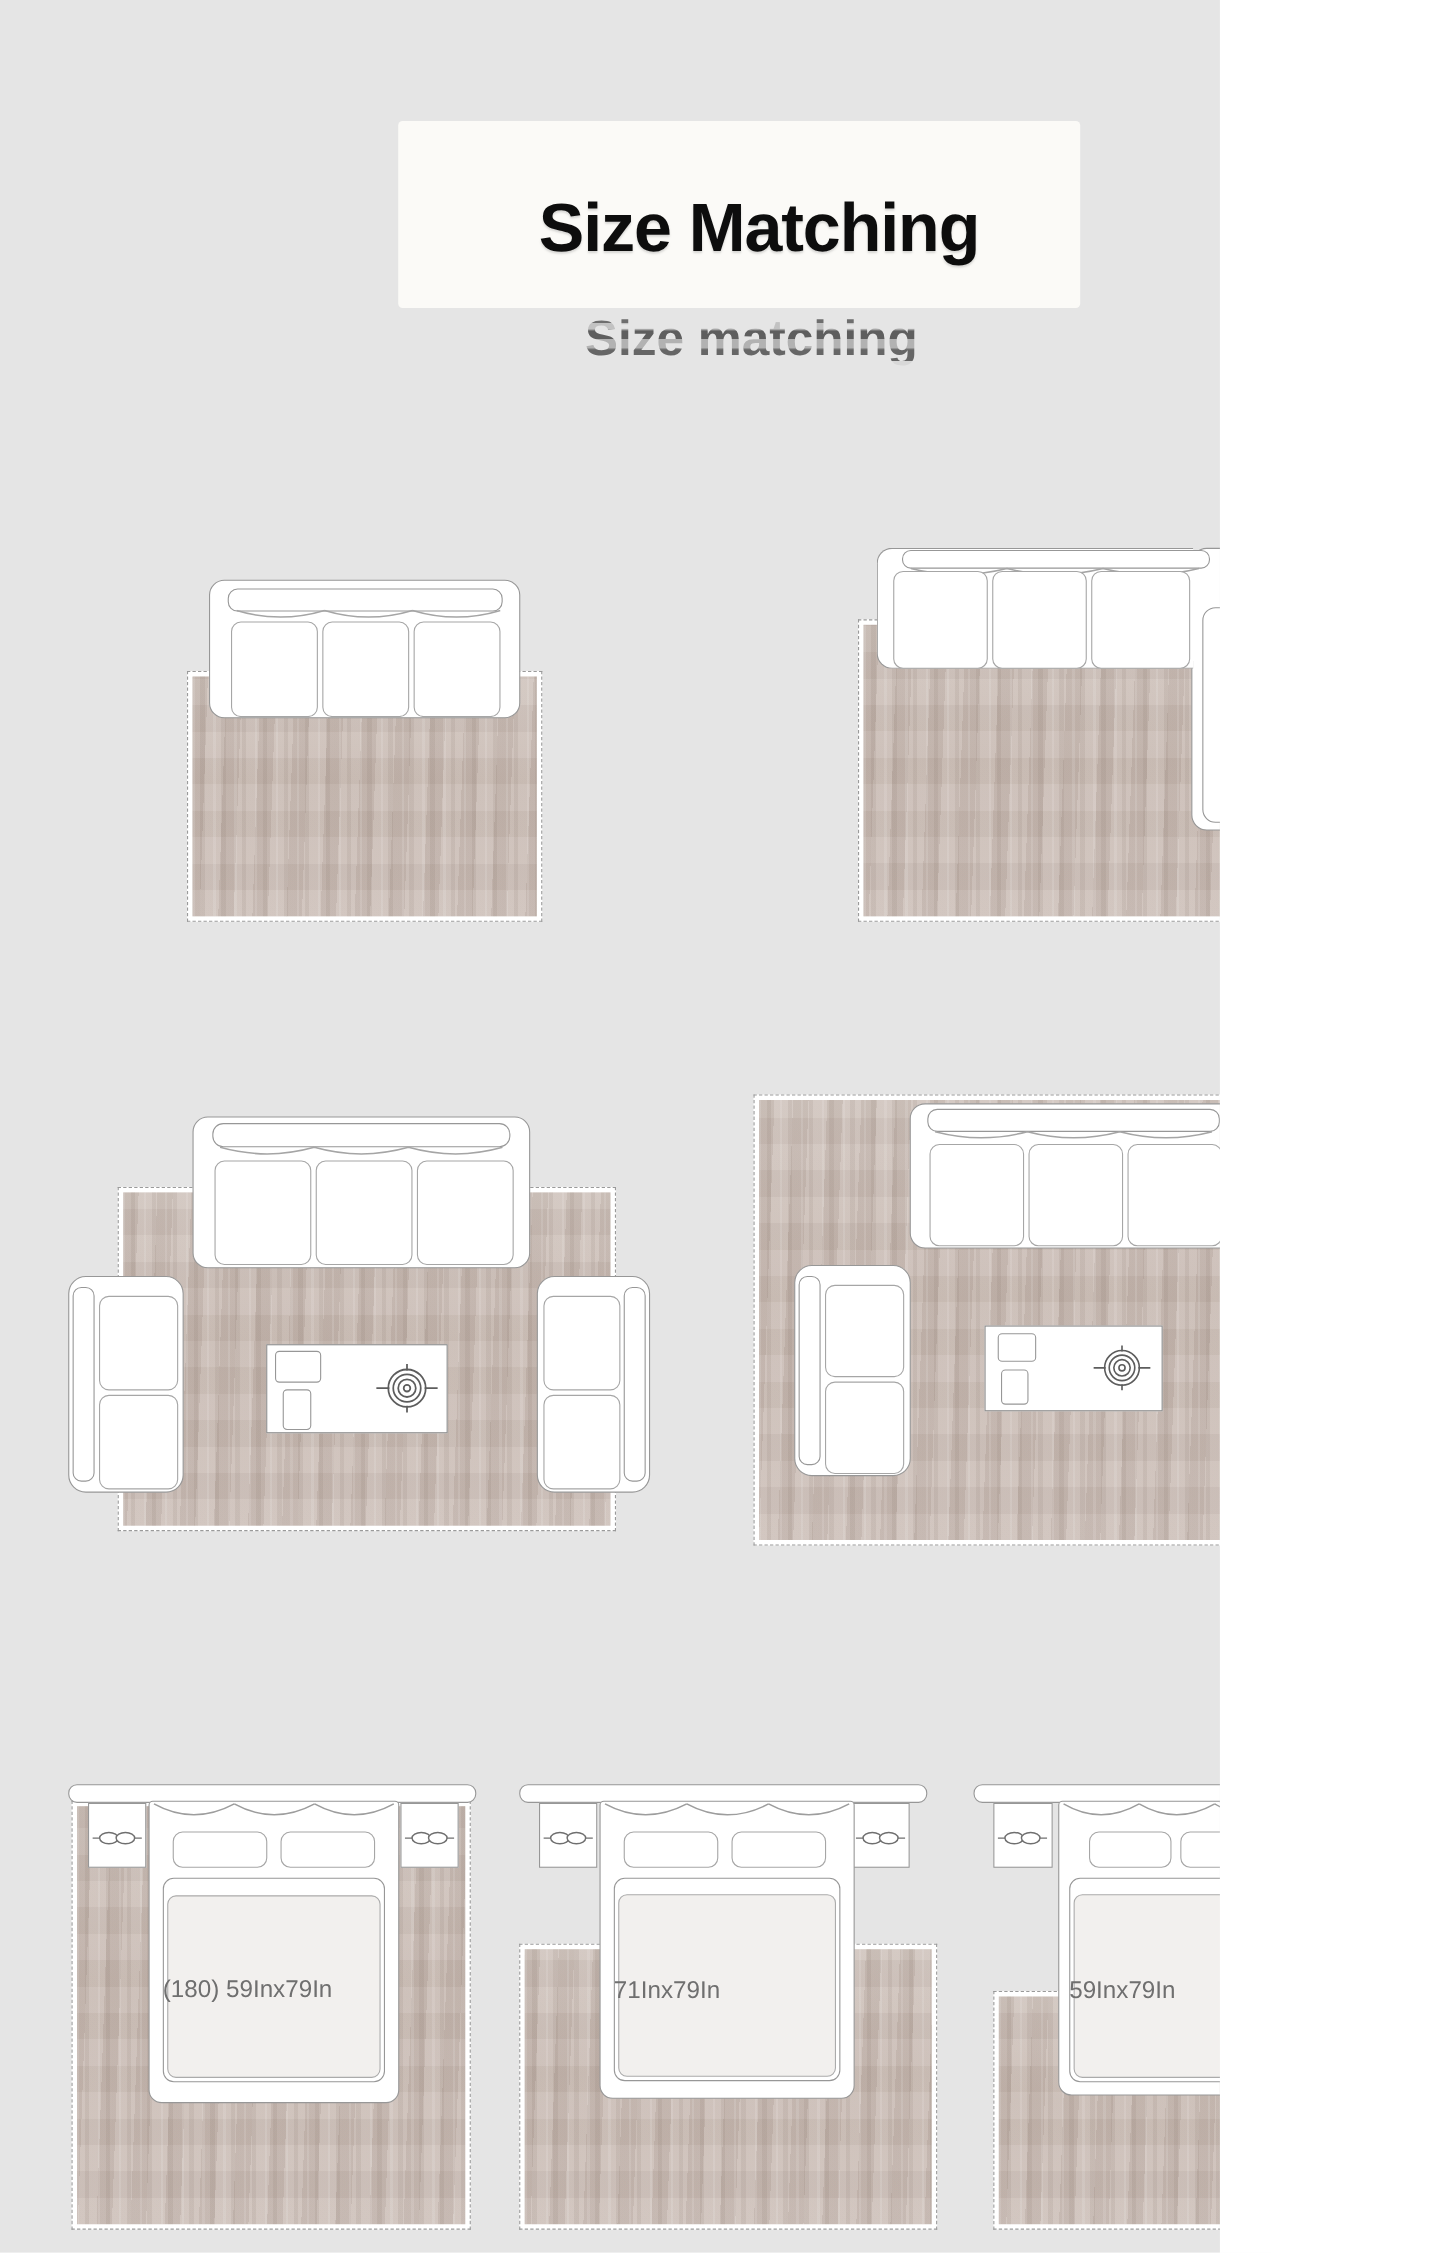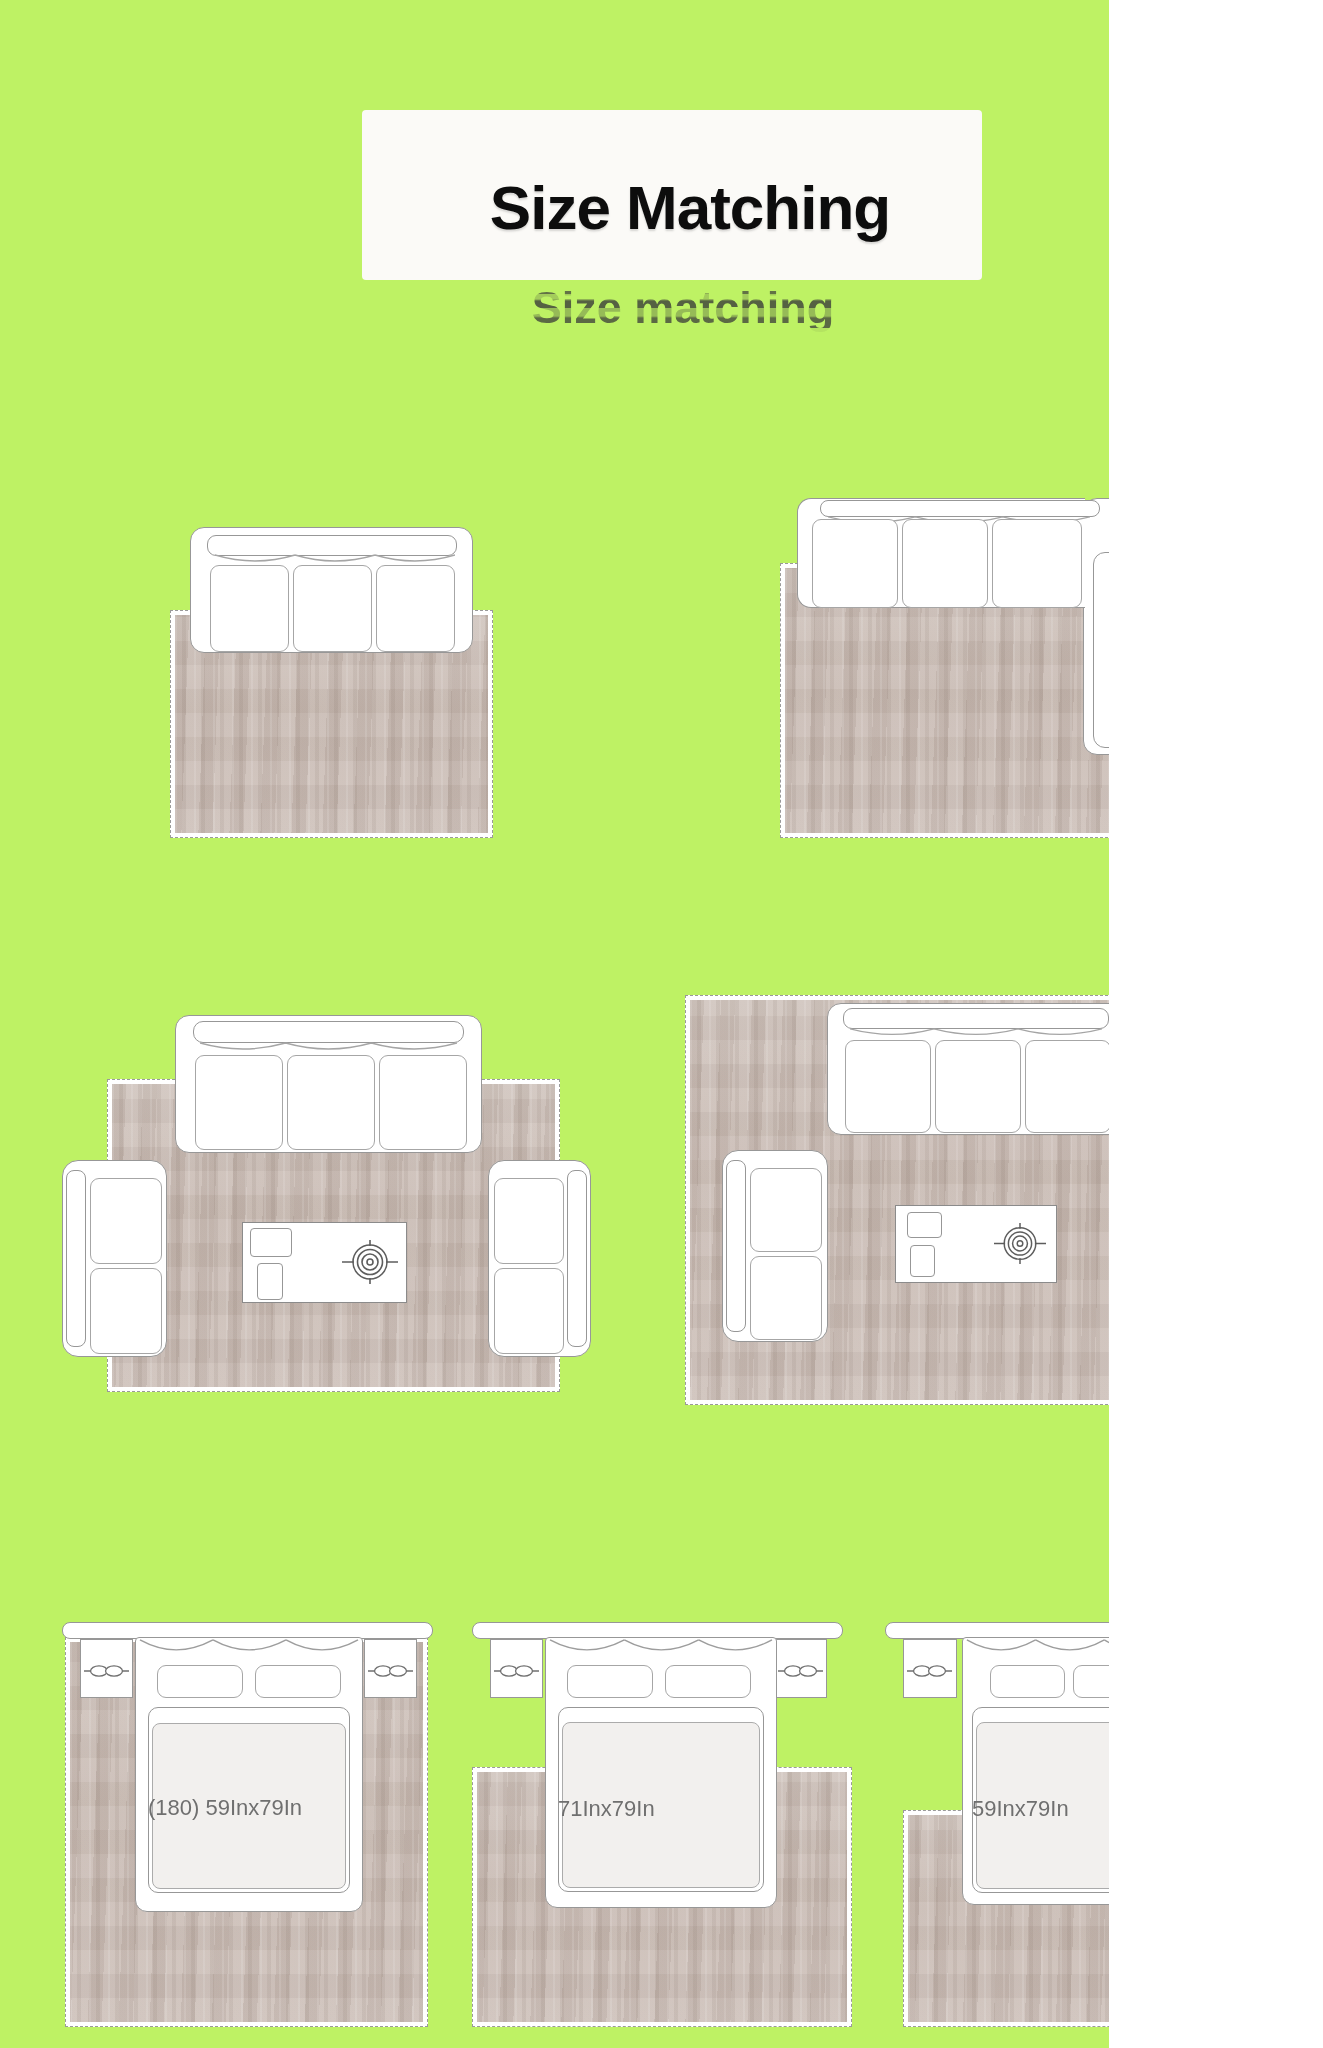--- a/index.html
+++ b/index.html
@@ -1,16 +1,16 @@
 <!DOCTYPE html>
 <html><head>
 <meta charset="utf-8">
 <style>
   html,body{margin:0;padding:0;background:#fff;}
-  #page{position:relative;width:1109px;height:2048px;background:#bef264;overflow:hidden;
+  #page{position:relative;width:1109px;height:2048px;background:#e5e5e5;overflow:hidden;
         font-family:"Liberation Sans",sans-serif;}
   .abs{position:absolute;}
   
   .ol{position:absolute;border:1.5px solid #979797;background:#ffffff;box-sizing:border-box;}
   .cu{position:absolute;border:1.5px solid #a6a6a6;background:#ffffff;border-radius:9px;box-sizing:border-box;}
   .dash{position:absolute;border:1.6px dashed #9a9a9a;box-sizing:border-box;background:#fff;}
   .rugfx{position:absolute;left:4px;top:4px;right:4px;bottom:4px;
      background:
        repeating-linear-gradient(90deg, rgba(255,255,255,.12) 0 2px, rgba(255,255,255,0) 2px 7px, rgba(104,84,72,.09) 7px 11px, rgba(255,255,255,0) 11px 19px),
        repeating-linear-gradient(92deg, rgba(96,76,66,.07) 0 14px, rgba(255,255,255,.08) 14px 31px),

